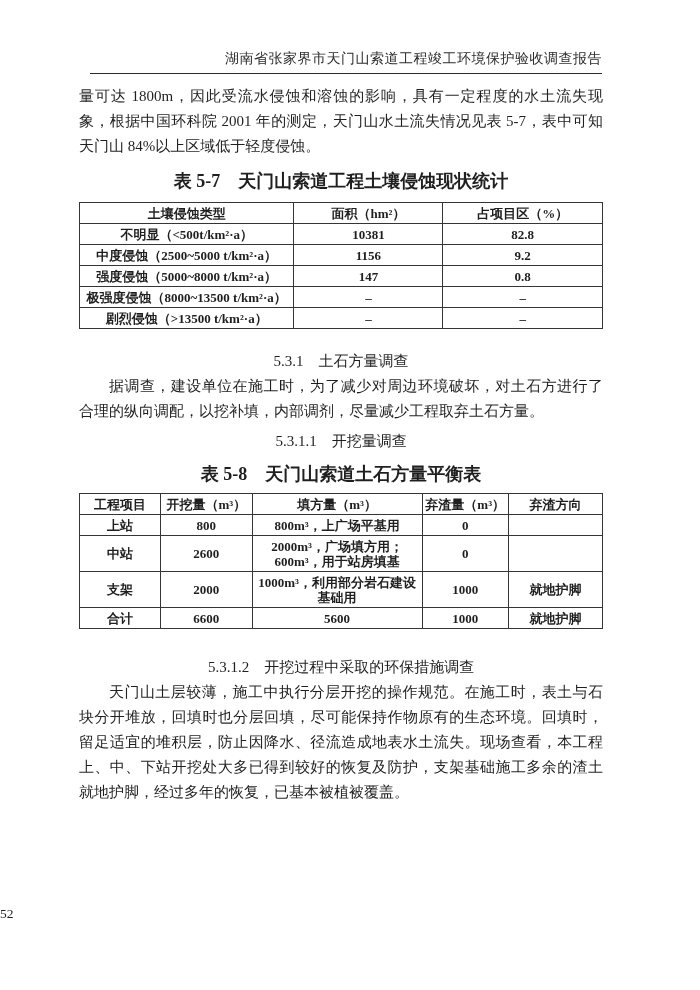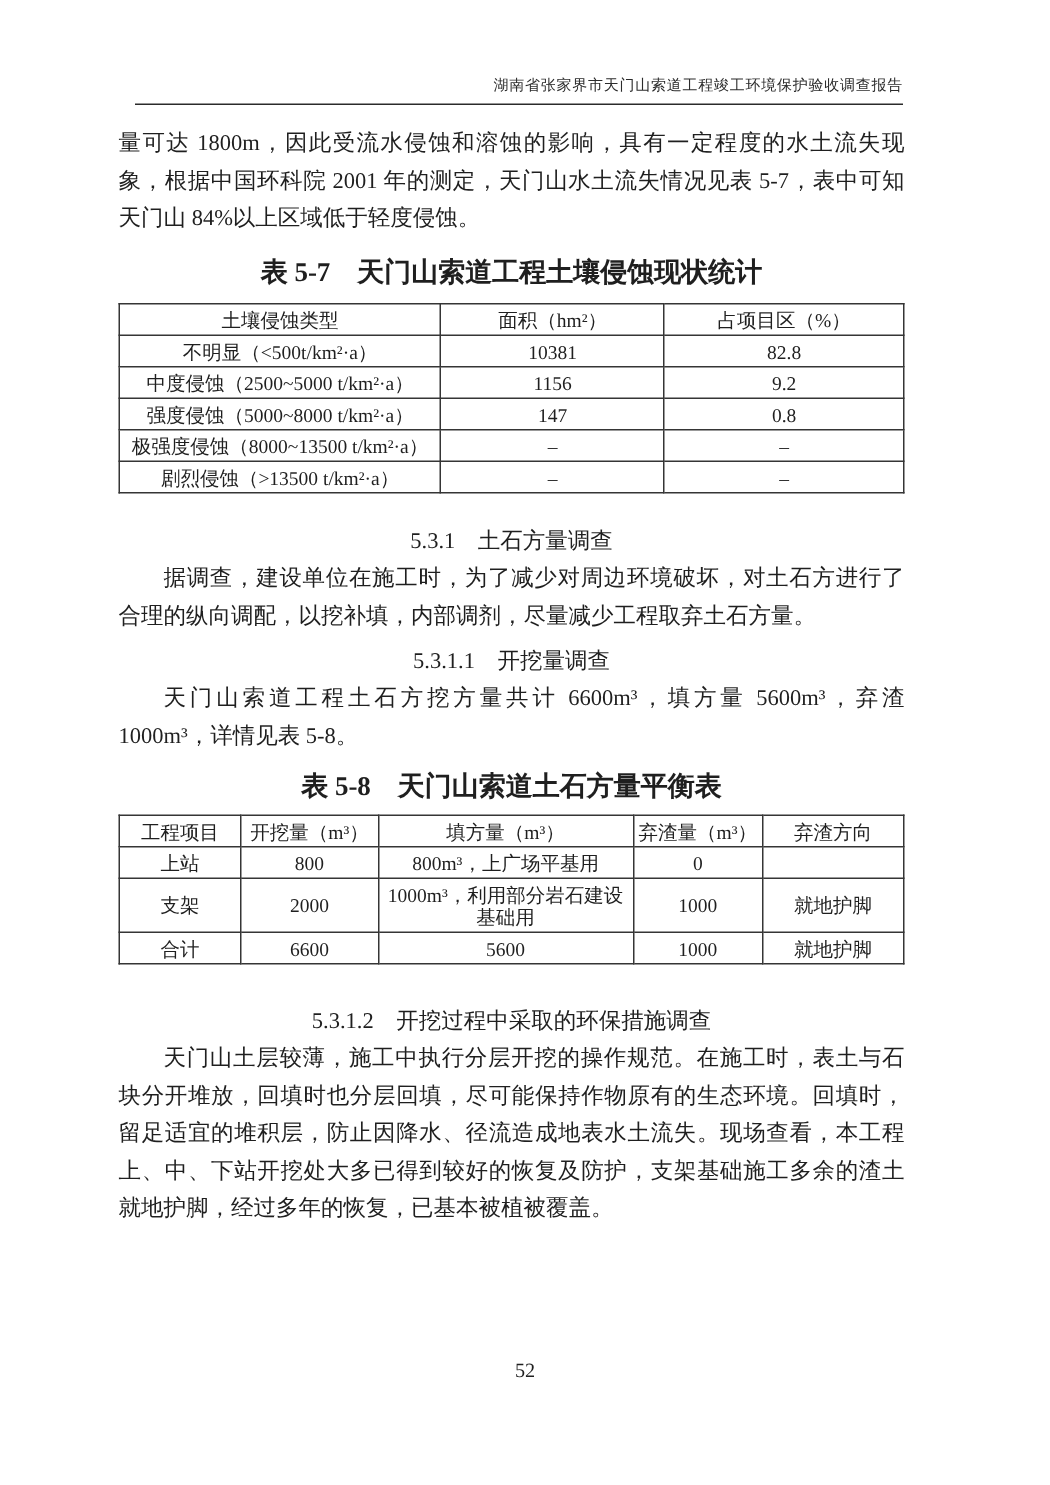--- a/index.html
+++ b/index.html
@@ -8,21 +8,21 @@
     width:700px;height:990px;
     background:#ffffff;
     font-family:"Liberation Serif","DejaVu Serif",serif;
     color:#1f1f1f;
     overflow:hidden;
   }
   .running-head{
     position:absolute;
     top:50px;left:90px;width:512px;
     text-align:right;
-    font-size:10px;
+    font-size:14px;
     letter-spacing:.5px;
     color:#2b2b2b;
     padding-bottom:5px;
     border-bottom:1.6px solid #2b2b2b;
   }
   .content{
     position:absolute;
     left:79px;top:84px;width:524px;
     font-size:15px;
     line-height:25px;
@@ -50,29 +50,29 @@
     width:100%;
     border-collapse:collapse;
     table-layout:fixed;
     font-size:13px;
     line-height:15px;
     text-align:center;
   }
   th,td{
     border:1px solid #353535;
     padding:2.5px 2px;
-    font-weight:normal;
+    font-weight:bold;
     vertical-align:middle;
     overflow:hidden;
   }
   table{border:1.5px solid #2b2b2b;}
   .page-num{
     position:absolute;
     left:0;right:0;top:906px;
-    text-align:center;
+    text-align:left;
     font-size:13.5px;
     color:#1f1f1f;
   }
 </style>
 </head>
 <body>
 
 <div class="page">
 
   <div class="running-head">湖南省张家界市天门山索道工程竣工环境保护验收调查报告</div>
@@ -122,21 +122,20 @@
       </tr>
     </tbody>
       </table>
 
     <div class="heading h531">5.3.1　土石方量调查</div>
 
     <p class="indent">据调查，建设单位在施工时，为了减少对周边环境破坏，对土石方进行了合理的纵向调配，以挖补填，内部调剂，尽量减少工程取弃土石方量。</p>
 
     <div class="heading h5311">5.3.1.1　开挖量调查</div>
 
-    <p class="indent">天门山索道工程土石方挖方量共计 6600m³，填方量 5600m³，弃渣 1000m³，详情见表 5-8。</p>
 
     <div class="tbl-caption cap2">表 5-8　天门山索道土石方量平衡表</div>
 
     <table>
       <colgroup>
         <col style="width:15.5%">
           <col style="width:17.5%">
           <col style="width:32.5%">
           <col style="width:16.5%">
           <col style="width:18%">
@@ -146,20 +145,27 @@
         <th>工程项目</th>
         <th>开挖量（m³）</th>
         <th>填方量（m³）</th>
         <th>弃渣量（m³）</th>
         <th>弃渣方向</th>
       </tr>
       <tr>
         <td>上站</td>
         <td>800</td>
         <td>800m³，上广场平基用</td>
+        <td>0</td>
+        <td></td>
+      </tr>
+      <tr>
+        <td>中站</td>
+        <td>2600</td>
+        <td>2000m³，广场填方用；600m³，用于站房填基</td>
         <td>0</td>
         <td></td>
       </tr>
       <tr>
         <td>支架</td>
         <td>2000</td>
         <td>1000m³，利用部分岩石建设基础用</td>
         <td>1000</td>
         <td>就地护脚</td>
       </tr>

